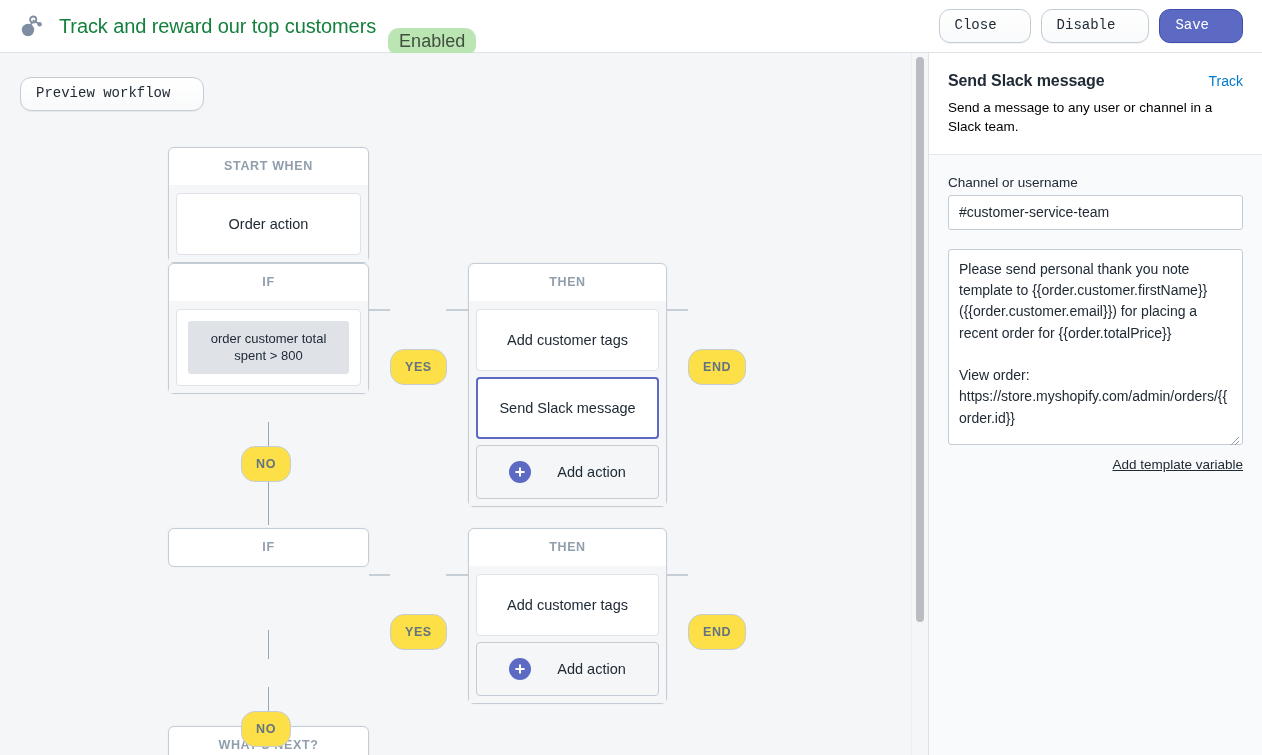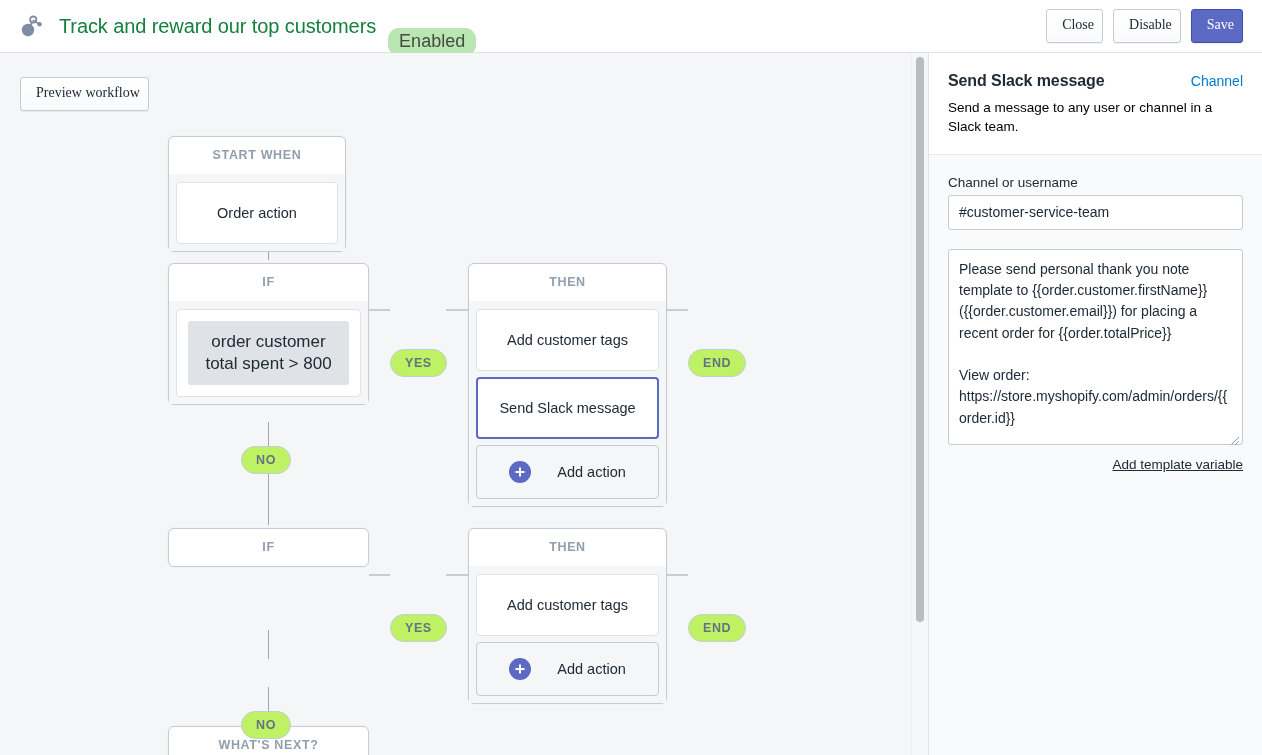--- a/index.html
+++ b/index.html
@@ -36,24 +36,24 @@
     padding: 3px 11px 4px 11px;
     line-height: 1.15;
     white-space: nowrap;
     margin-top: 32px;
   }
   #topbar-actions {
     margin-left: auto; margin-right: 19px;
     display: flex; align-items: center; gap: 10px;
   }
   .btn {
-    font-family: Liberation Serif, serif;
+    font-family: Liberation Mono, monospace;
     font-size: 14px;
-    border-radius: 3px;
-    padding: 7px 8px 8px 15px;
+    border-radius: 11px;
+    padding: 7px 33px 8px 15px;
     line-height: 1.2;
     cursor: pointer;
     white-space: nowrap;
   }
   .btn-default {
     background: linear-gradient(180deg,#ffffff,#f9fafb);
     border: 1px solid #c4cdd5;
     color: #212b36;
     box-shadow: 0 1px 0 rgba(22,29,37,.05);
   }
@@ -116,21 +116,21 @@
   .cond-card {
     background: #ffffff;
     border: 1px solid #dfe3e8;
     border-radius: 4px;
     padding: 11px;
   }
   .cond-pill {
     background: #dfe3e8;
     border-radius: 3px;
     text-align: center;
-    font-size: 17px;
+    font-size: 13px;
     color: #212b36;
     line-height: 1.28;
     padding: 10px 8px;
   }
   .add-card {
     background: #f4f6f8;
     border: 1px solid #c4cdd5;
     border-radius: 4px;
     min-height: 54px;
     display: flex; align-items: center; justify-content: center;
@@ -142,29 +142,29 @@
     width: 22px; height: 22px; border-radius: 50%;
     background: #5c6ac4;
     display: flex; align-items: center; justify-content: center;
     flex: 0 0 auto;
   }
   .plus-icon svg { display: block; }
 
   
   .pill {
     position: absolute;
-    background: #bef264;
+    background: #fde047;
     border: 1px solid #c4cdd5;
     border-radius: 14px;
     font-size: 12.5px;
     font-weight: bold;
     letter-spacing: .6px;
     color: #637381;
     display: flex; align-items: center; justify-content: center;
-    height: 28px;
+    height: 36px;
     padding: 0 14px;
   }
 
   
   #canvas-scrollbar {
     position: absolute; left: 911px; top: 53px;
     width: 16px; height: 702px;
     background: #f4f6f8;
     border-left: 1px solid #ebeef0;
   }
@@ -287,21 +287,21 @@
       <line x1="667" y1="522" x2="688" y2="522"></line>
 
       <line x1="268.5" y1="577" x2="268.5" y2="606"></line>
 
       <line x1="268.5" y1="634" x2="268.5" y2="677"></line>
     </g>
   </svg>
 
   <div id="flow">
 
-    <div class="node" style="left:168px; top:83px; width:178px;">
+    <div class="node" style="left:168px; top:94px; width:201px;">
       <div class="node-head">START WHEN</div>
       <div class="node-body">
         <div class="sub-card">Order action</div>
       </div>
     </div>
 
     <div class="node" style="left:168px; top:210px; width:201px;">
       <div class="node-head">IF</div>
       <div class="node-body">
         <div class="cond-card">
@@ -361,21 +361,21 @@
 </div>
 
 <div id="canvas-scrollbar">
   <div id="canvas-scroll-thumb"></div>
 </div>
 
 <div id="panel">
   <div id="panel-header">
     <div id="panel-header-row">
       <div id="panel-title">Send Slack message</div>
-      <div id="panel-delete">Channel</div>
+      <div id="panel-delete">Track</div>
     </div>
     <div id="panel-desc">Send a message to any user or channel in a Slack team.</div>
   </div>
   <div id="panel-divider"></div>
 
   <div id="panel-form">
     <div>
       <div class="field-label">Channel or username</div>
       <input class="text-input" type="text" value="#customer-service-team" placeholder="#channel or @username" style="">
     </div>

